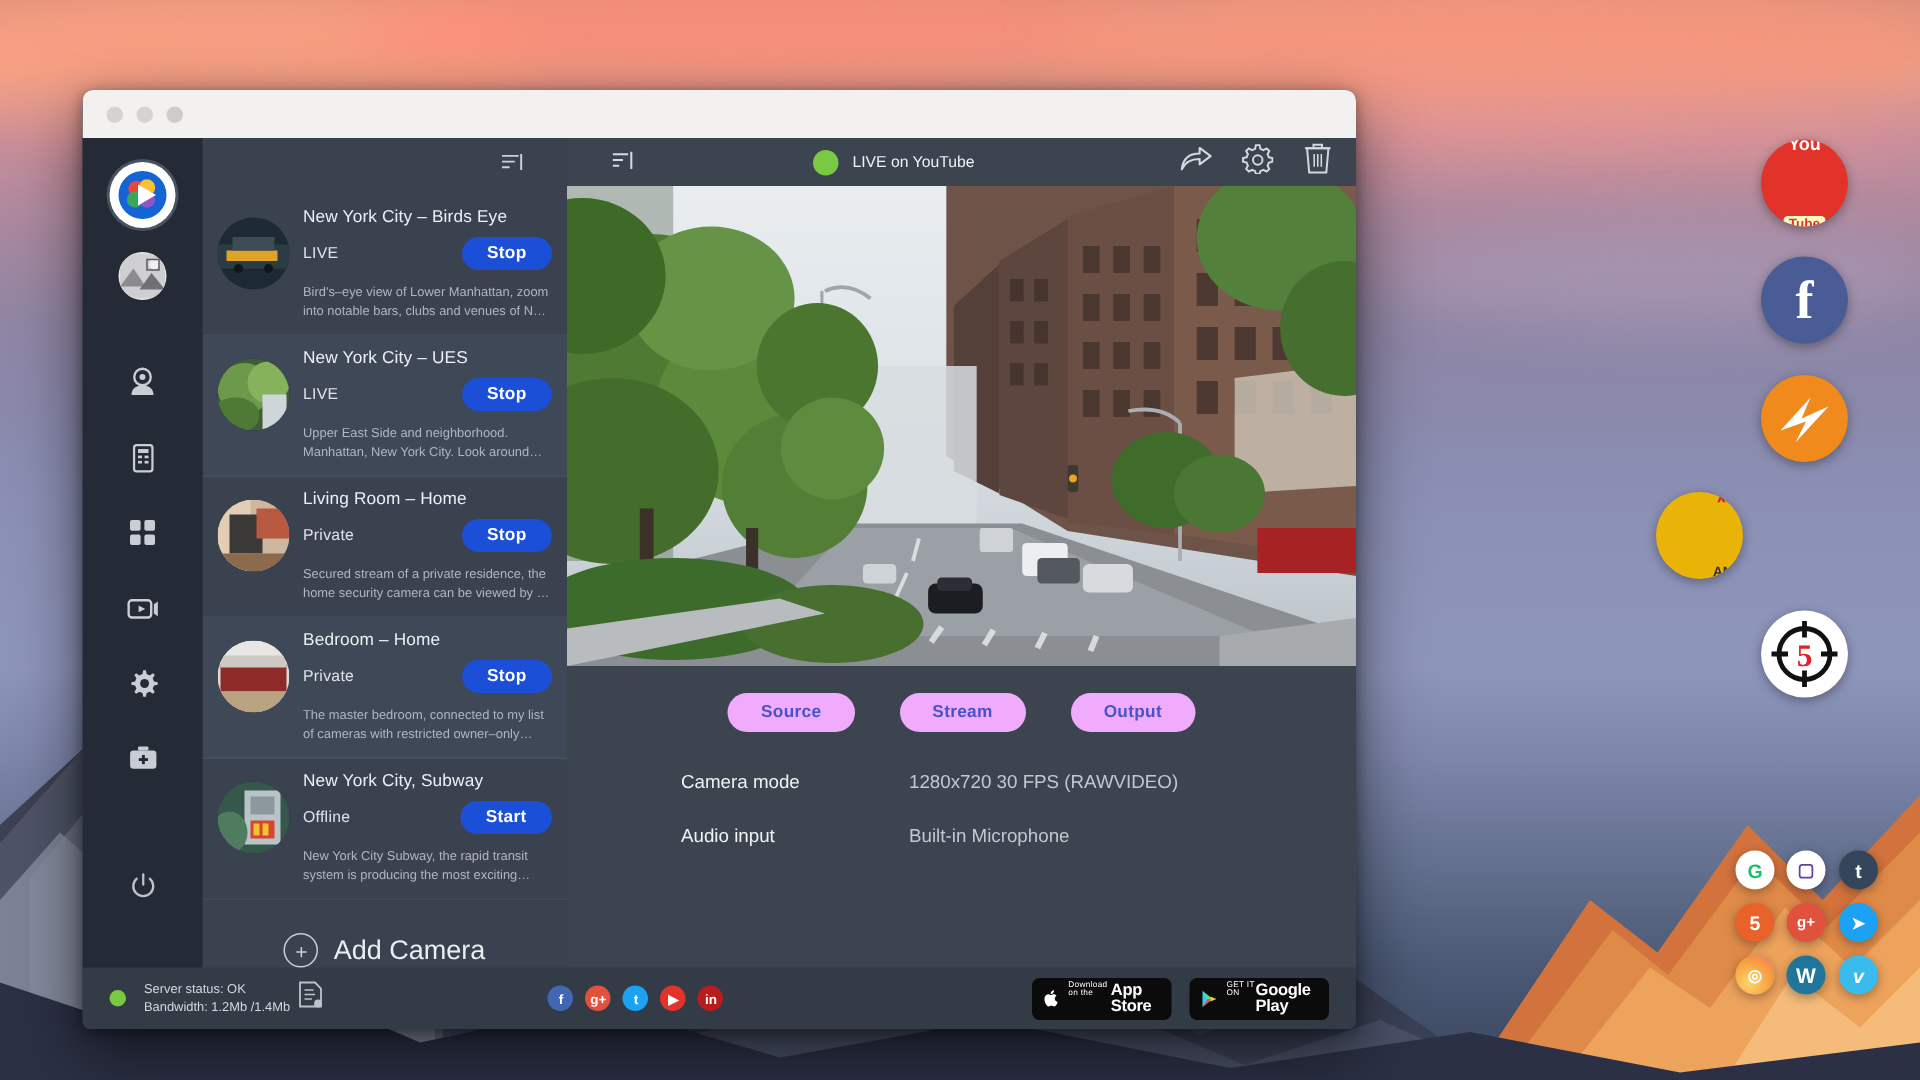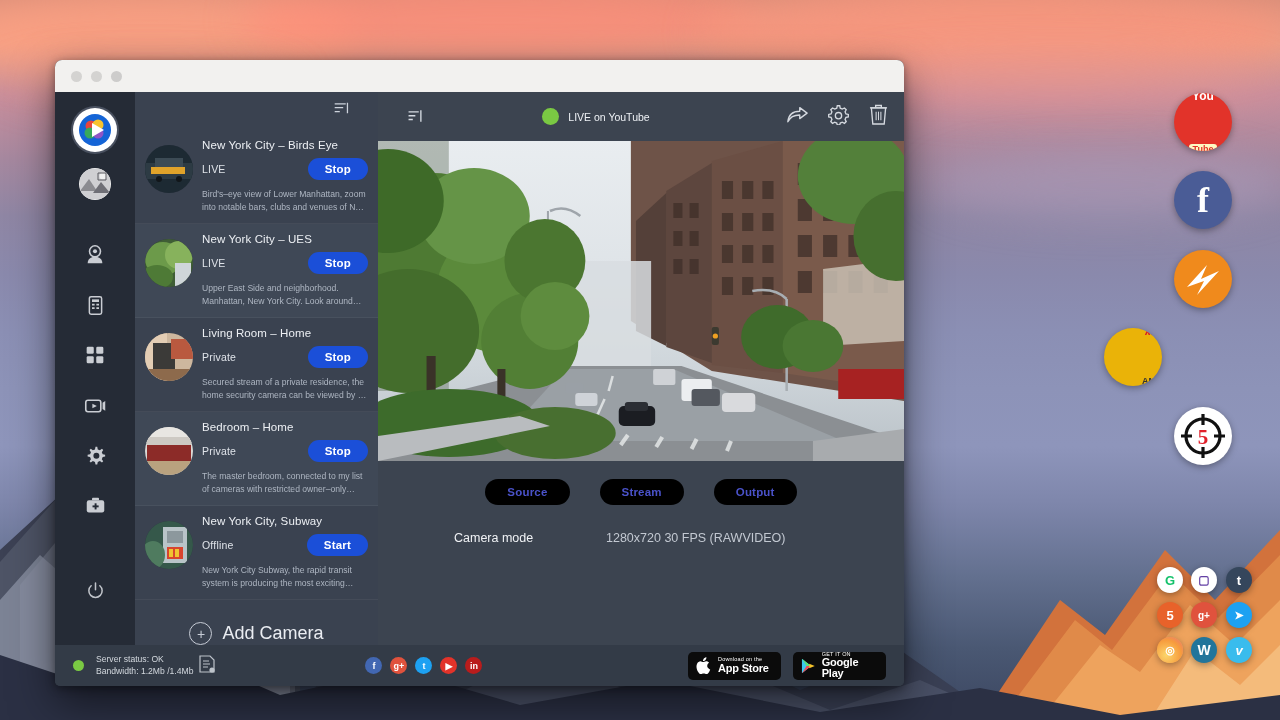--- a/index.html
+++ b/index.html
@@ -117,40 +117,40 @@
   #addcam .plus{
     width:21px;height:21px;border-radius:50%;border:1.4px solid #c7ccd6;
     display:flex;align-items:center;justify-content:center;
     color:#c7ccd6;font-size:14px;line-height:1;
   }
   #addcam .lbl{color:#eaedf2;font-size:18px;}
 
   
   #main{flex:1;background:#3c4450;display:flex;flex-direction:column;}
   #topbar{
-    height:49px;display:flex;align-items:center;
+    height:32px;display:flex;align-items:center;
     padding:0 16px;box-sizing:border-box;background:#3c4450;
   }
   #sortbtn{width:40px;display:flex;justify-content:center;cursor:pointer;}
   #livewrap{flex:1;display:flex;align-items:center;justify-content:center;gap:9px;margin-left:-28px;}
   .live-dot{width:17px;height:17px;border-radius:50%;background:#7ac943;}
   #livetxt{color:#eef1f5;font-size:10.5px;}
   #topicons{display:flex;align-items:center;gap:20px;}
   .topic{cursor:pointer;opacity:.92;}
 
   
   #video{
     height:320px;position:relative;overflow:hidden;background:#9aa3ad;
   }
   #video .sky{position:absolute;inset:0;background:linear-gradient(180deg,#e9edf0 0%,#dfe4e8 40%,#cfd6db 70%,#b9c1c7 100%);}
 
   
   #tabs{display:flex;justify-content:center;gap:30px;margin-top:18px;}
   .tab{
-    background:#000000;color:#4a52c9;font-size:11.5px;font-weight:bold;
+    background:#f0abfc;color:#4a52c9;font-size:11.5px;font-weight:bold;
     border:none;border-radius:14px;padding:7px 22px;cursor:pointer;letter-spacing:.2px;
   }
   
   #info{margin:26px 0 0 76px;}
   .irow{display:flex;margin-bottom:22px;}
   .ikey{width:152px;color:#f0f2f5;font-size:12.5px;}
   .ival{color:#c2c8d1;font-size:12.5px;}
 
   
   #status{
@@ -161,21 +161,21 @@
   #stext{color:#d3d8de;font-size:8.6px;line-height:1.35;}
   #sdocicon{margin-left:6px;opacity:.85;}
   #social{display:flex;gap:8px;margin-left:150px;}
   .soc{width:17px;height:17px;border-radius:50%;display:flex;align-items:center;justify-content:center;
        color:#fff;font-size:9px;font-weight:bold;}
   #stores{display:flex;gap:12px;margin-left:auto;}
   .store{
     background:#0b0b0b;border-radius:5px;height:28px;width:93px;
     display:flex;align-items:center;gap:6px;padding:0 8px;box-sizing:border-box;cursor:pointer;
   }
-  .store .txt{display:flex;flex-direction:column;line-height:1;}
+  .store .txt{display:flex;line-height:1;}
   .store .t1{color:#fff;font-size:5.5px;letter-spacing:.2px;}
   .store .t2{color:#fff;font-size:11px;font-weight:bold;letter-spacing:-.2px;}
 </style>
 </head>
 <body>
 
 <div id="desktop">
   <div class="cloud" style="left:-60px;top:-10px;width:420px;height:90px;background:rgba(255,160,130,.75);"></div>
   <div class="cloud" style="left:240px;top:-20px;width:520px;height:80px;background:rgba(255,140,120,.7);"></div>
   <div class="cloud" style="left:700px;top:-15px;width:600px;height:95px;background:rgba(250,150,125,.8);"></div>
@@ -594,20 +594,24 @@
           <button class="tab">Source</button>
           <button class="tab">Stream</button>
           <button class="tab">Output</button>
         </div>
 
       <div id="info">
           <div class="irow">
             <span class="ikey">Camera mode</span>
             <span class="ival">1280x720 30 FPS (RAWVIDEO)</span>
           </div>
+          <div class="irow">
+            <span class="ikey">Audio input</span>
+            <span class="ival">Built-in Microphone</span>
+          </div>
         </div>
     </div>
   </div>
 
   <div id="status">
     <span id="sdot"></span>
     <div id="stext">
       <div>Server status: OK</div>
       <div>Bandwidth: 1.2Mb /1.4Mb</div>
     </div>

